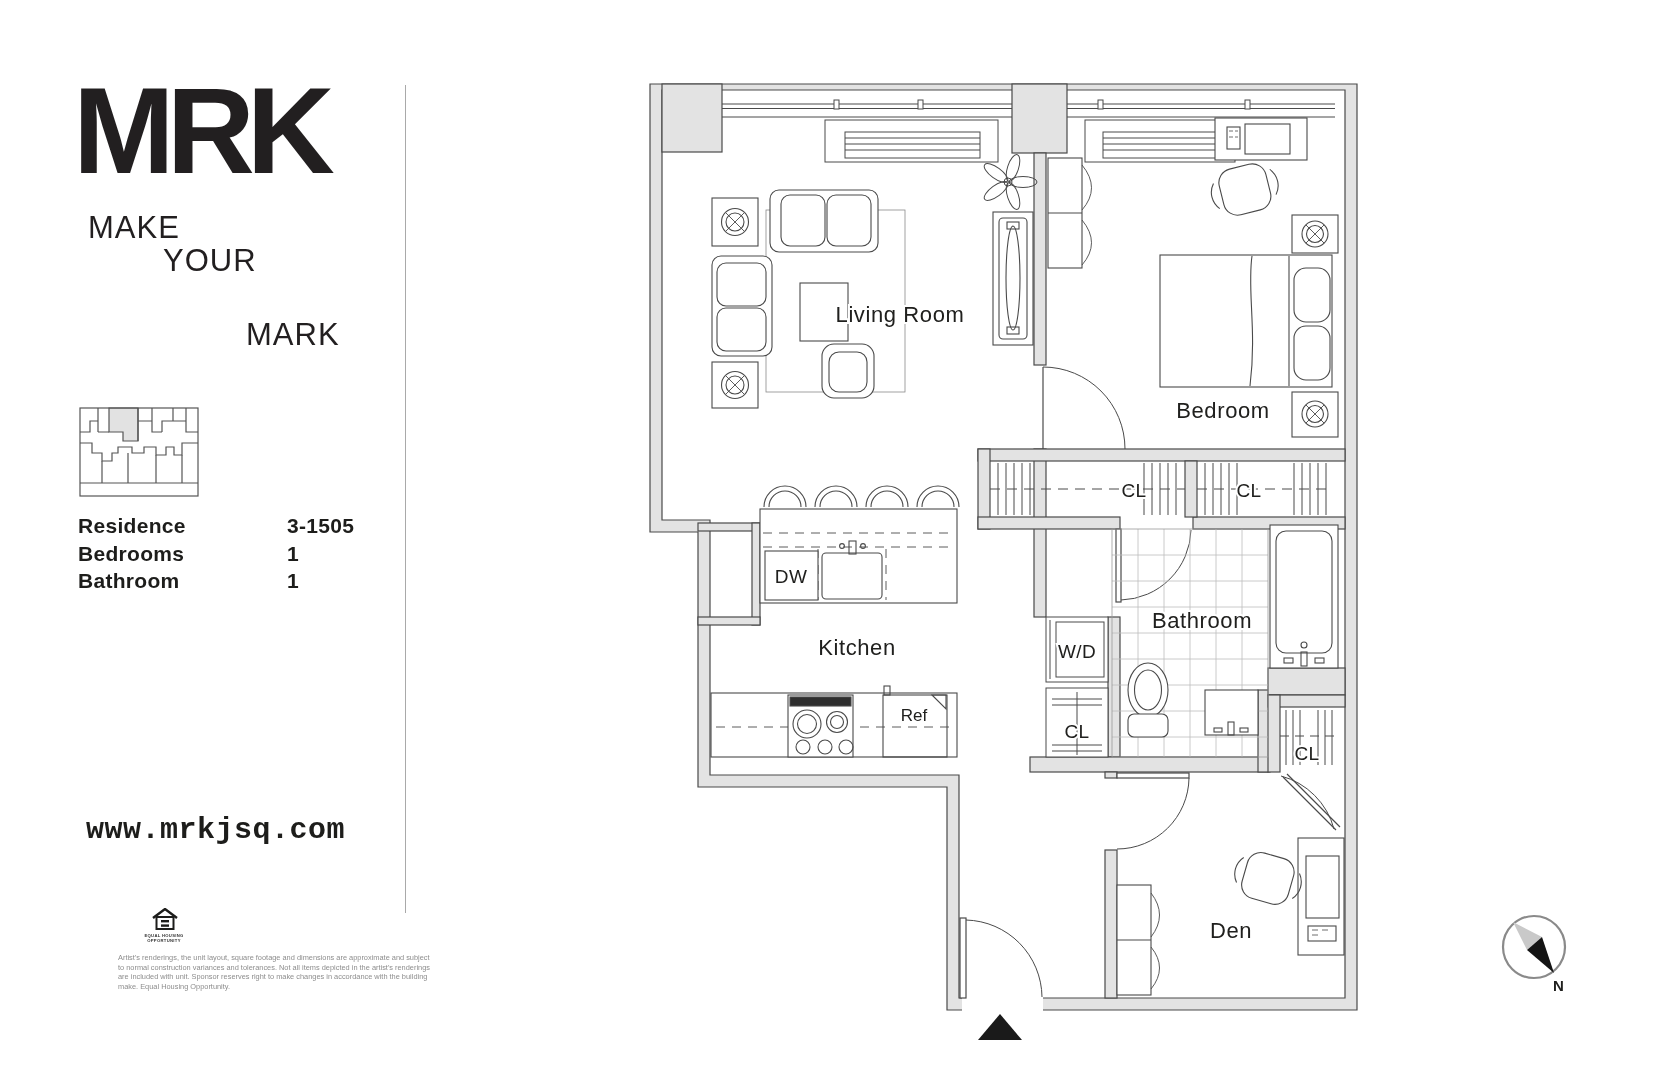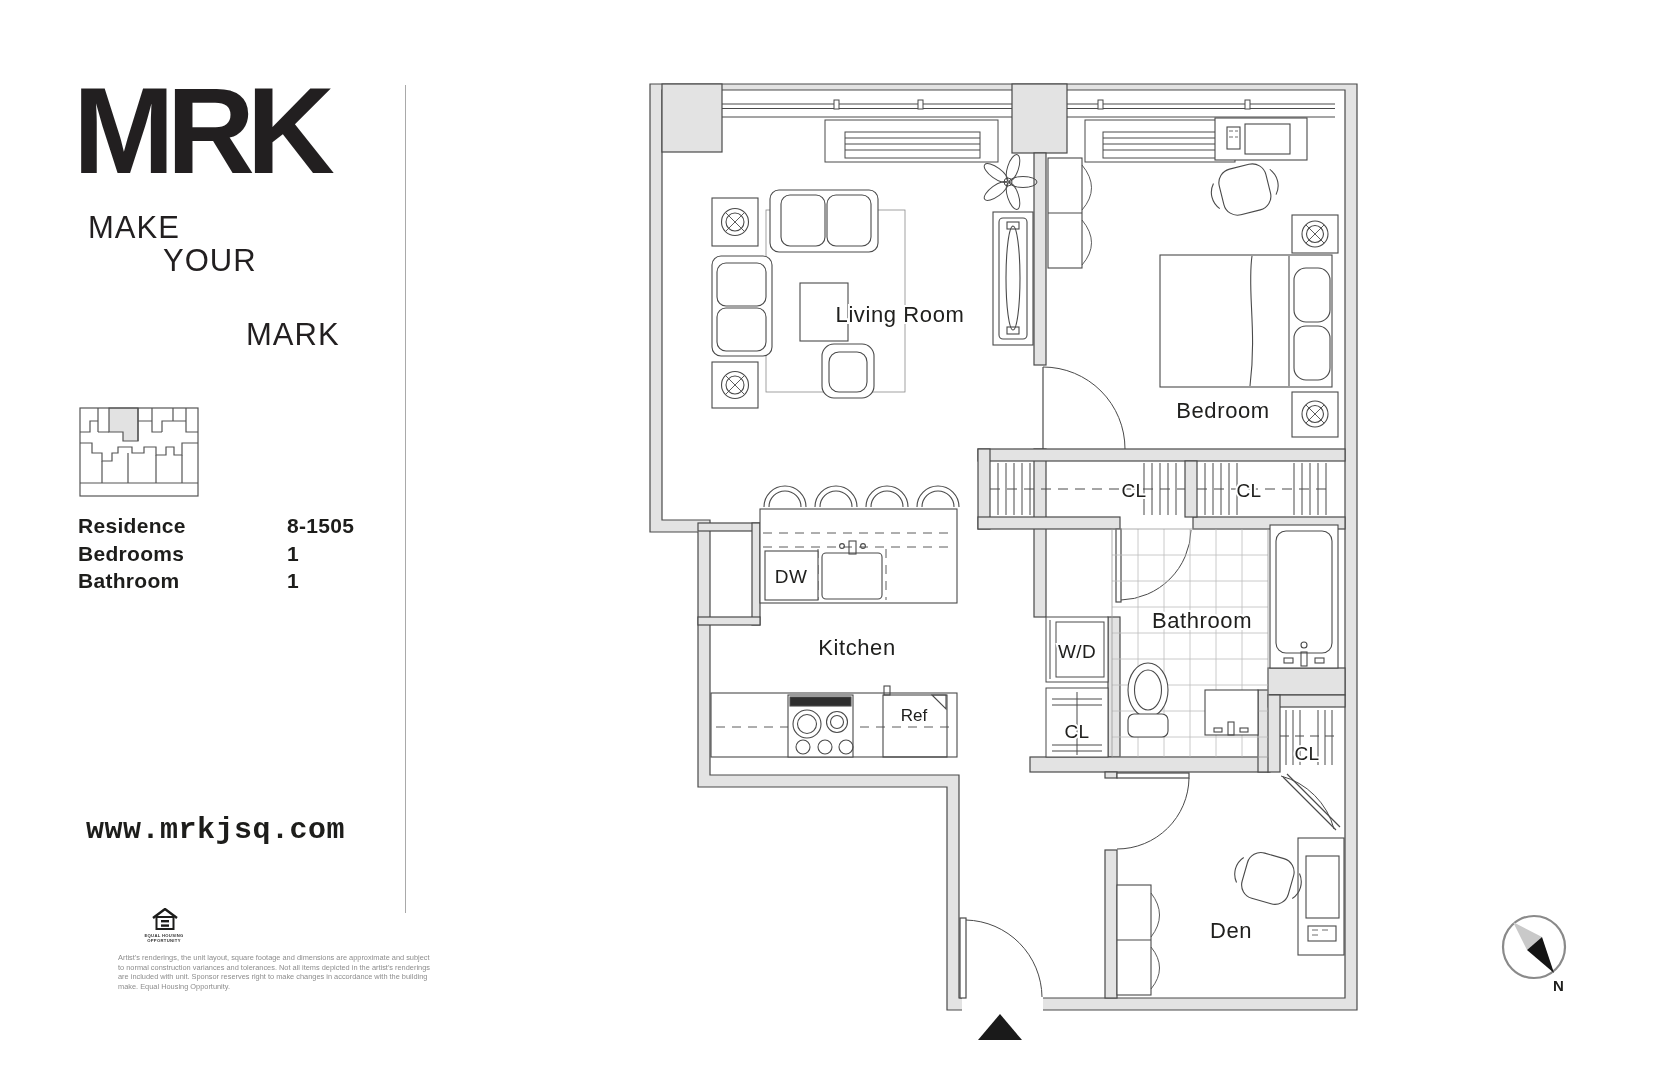--- a/index.html
+++ b/index.html
@@ -39,21 +39,21 @@
       <rect x="2" y="5" width="118" height="88"></rect>
       <path d="M2,29 H12 V18 H20 V5 M20,29 H31 M20,18 V29 M60,5 V38 M60,18 H74 V5 M74,18 V29 H84 M84,29 V18 H95 V5 M95,18 H108 M108,5 V29 H120"></path>
       <path d="M2,40 H14 V50 H24 V58 H34 V50 H40 V44 H54 V50 H66 V44 H78 V52 H88 V44 H96 V52 H104 V40 H120"></path>
       <path d="M24,58 V80 M50,50 V80 M78,52 V80 M104,52 V80 M2,80 H120"></path>
     </g>
   </svg>
 
   <div class="abs" id="info">
     <div class="inforow">
       <span class="lbl">Residence</span>
-      <span class="val">8-1505</span>
+      <span class="val">3-1505</span>
     </div>
     <div class="inforow">
       <span class="lbl">Bedrooms</span>
       <span class="val">1</span>
     </div>
     <div class="inforow">
       <span class="lbl">Bathroom</span>
       <span class="val">1</span>
     </div>
   </div>

